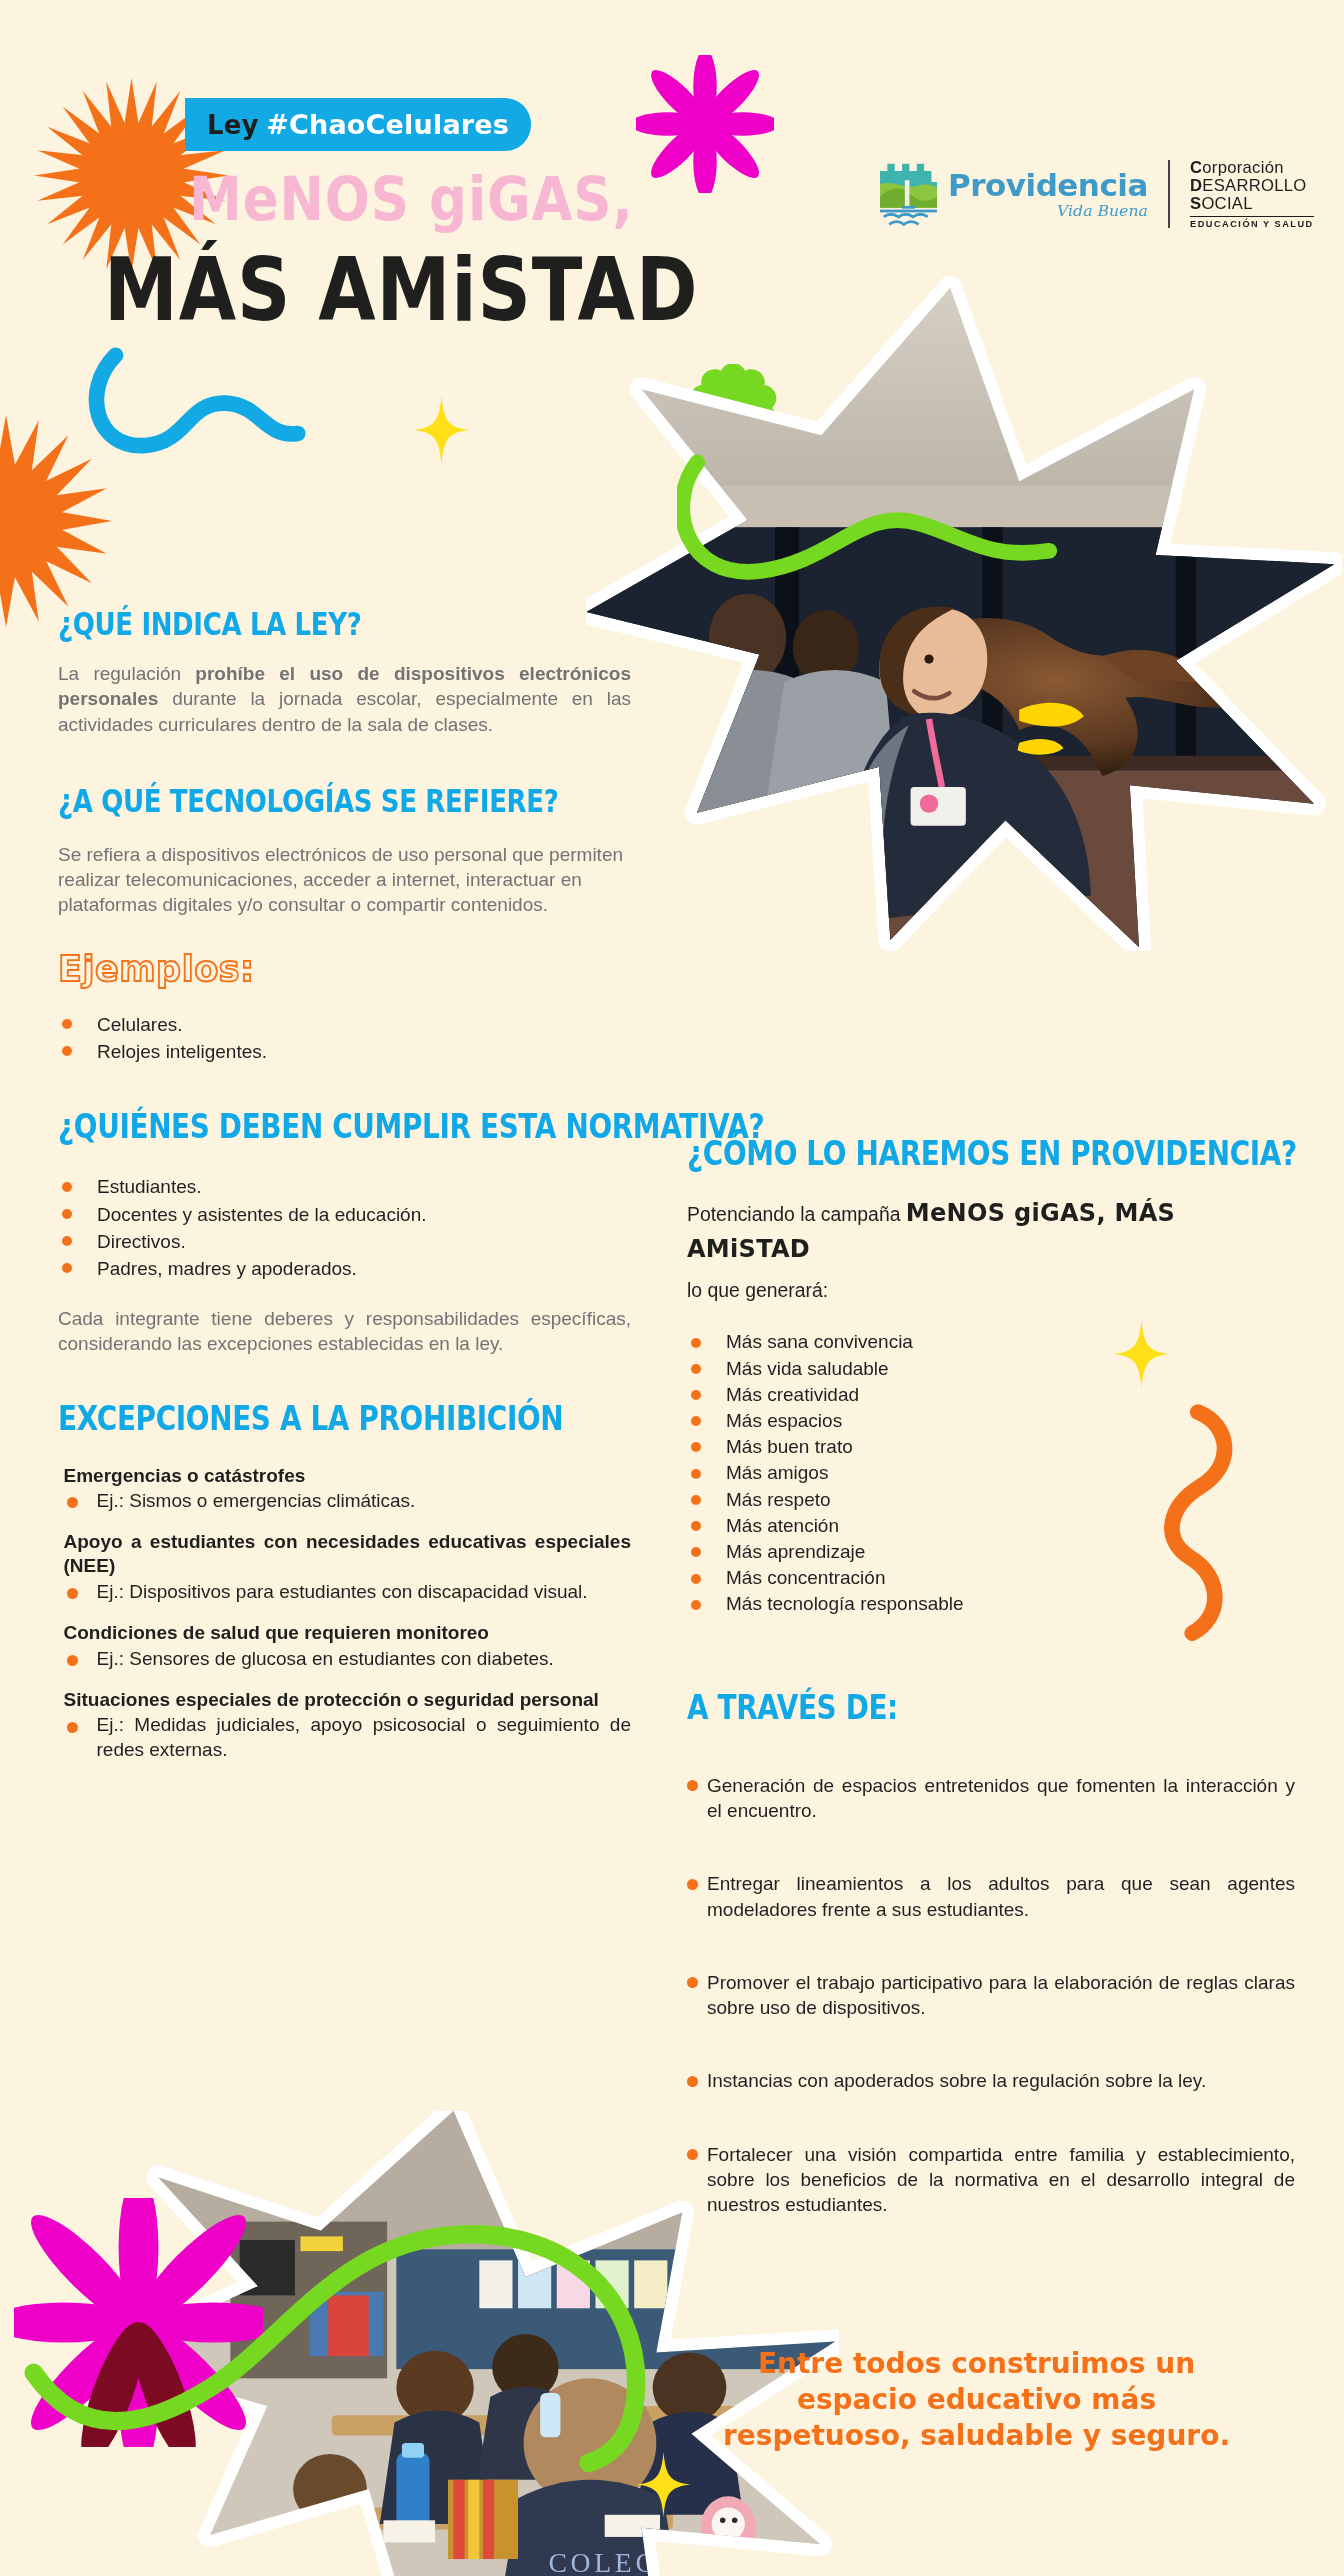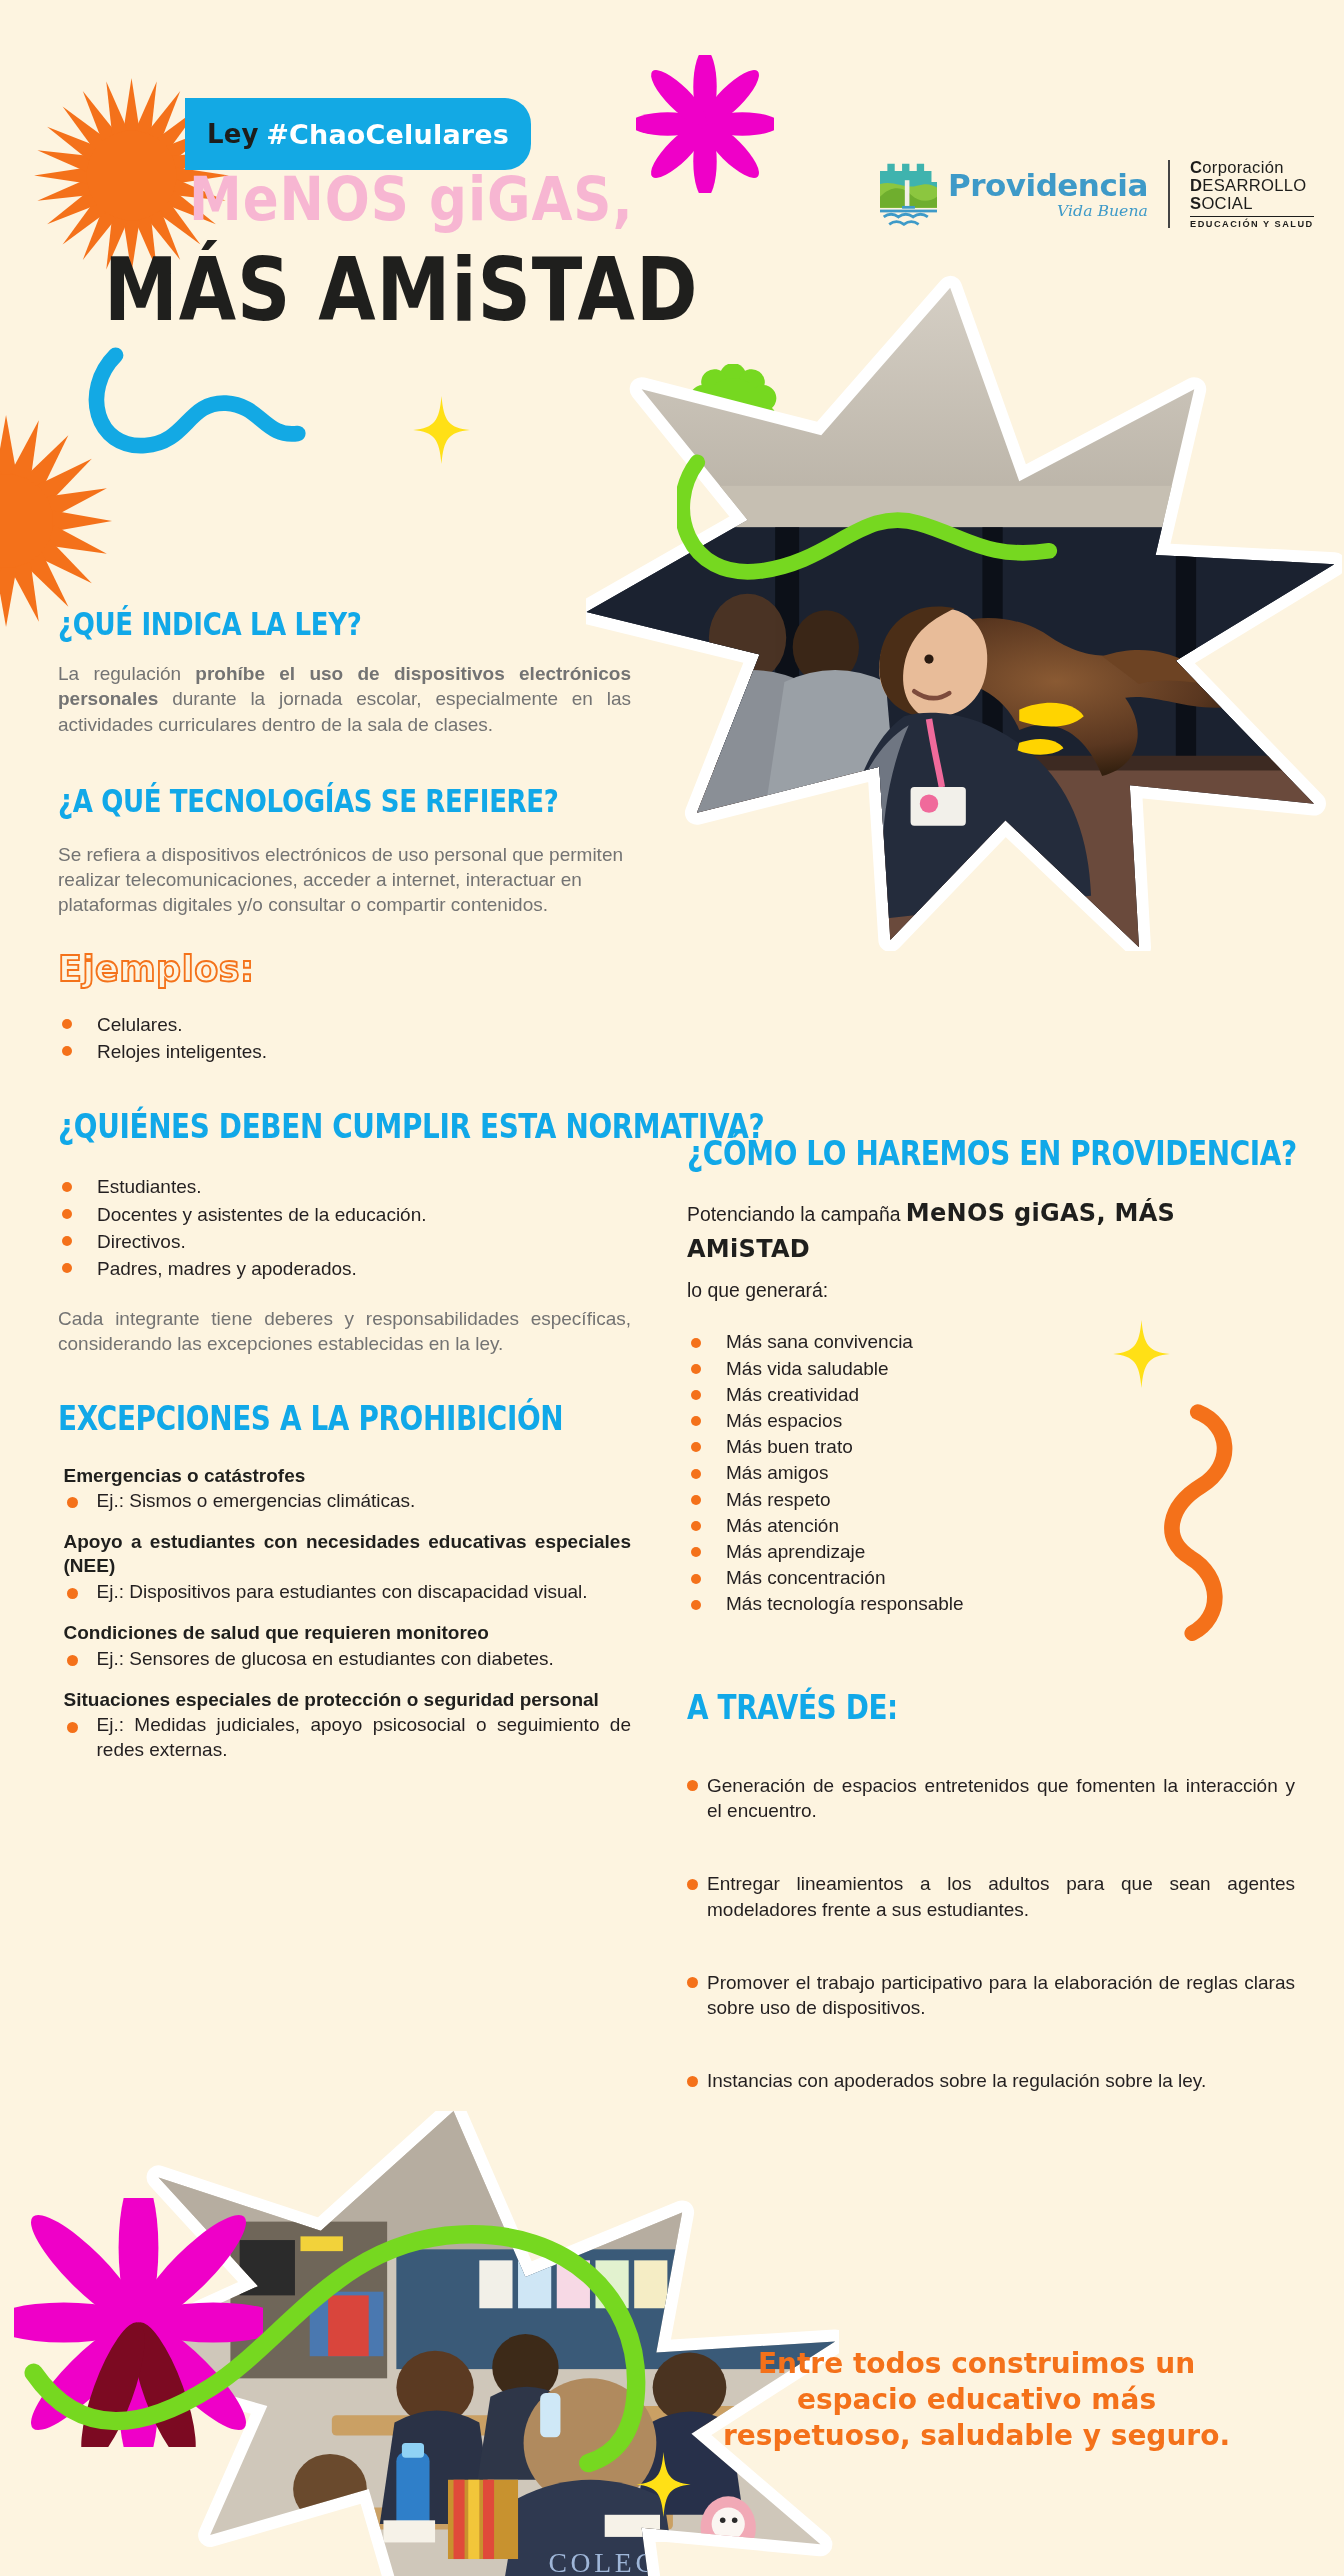--- a/index.html
+++ b/index.html
@@ -18,21 +18,21 @@
     overflow: hidden;
   }
 
   
   .deco { position: absolute; pointer-events: none; }
 
   
   .tag-chao {
     position: absolute;
     left: 185px; top: 98px;
-    width: 346px; height: 72px;
+    width: 346px; height: 53px;
     background: #13a9e4;
     border-radius: 0 26px 26px 0;
     display: flex; align-items: center;
     padding-left: 22px;
     letter-spacing: 0.2px;
   }
   .tag-chao .ley {
     color: #1d1d1b;
     font-size: 26px;
     font-weight: bold;
@@ -613,19 +613,20 @@
       <li>Más tecnología responsable</li>
     </ul>
 
     <h2 class="sec big" style="margin-top:72px;">A TRAVÉS DE:</h2>
 
     <div style="margin-top:31px;">
       <div class="atrav-item">Generación de espacios entretenidos que fomenten la interacción y el encuentro.</div>
       <div class="atrav-item">Entregar lineamientos a los adultos para que sean agentes modeladores frente a sus estudiantes.</div>
       <div class="atrav-item">Promover el trabajo participativo para la elaboración de reglas claras sobre uso de dispositivos.</div>
       <div class="atrav-item">Instancias con apoderados sobre la regulación sobre la ley.</div>
+      <div class="atrav-item">Fortalecer una visión compartida entre familia y establecimiento, sobre los beneficios de la normativa en el desarrollo integral de nuestros estudiantes.</div>
     </div>
   </div>
 
   <div class="closing">Entre todos construimos un espacio educativo más respetuoso, saludable y seguro.</div>
 
 </div>
 
 
 </body></html>

